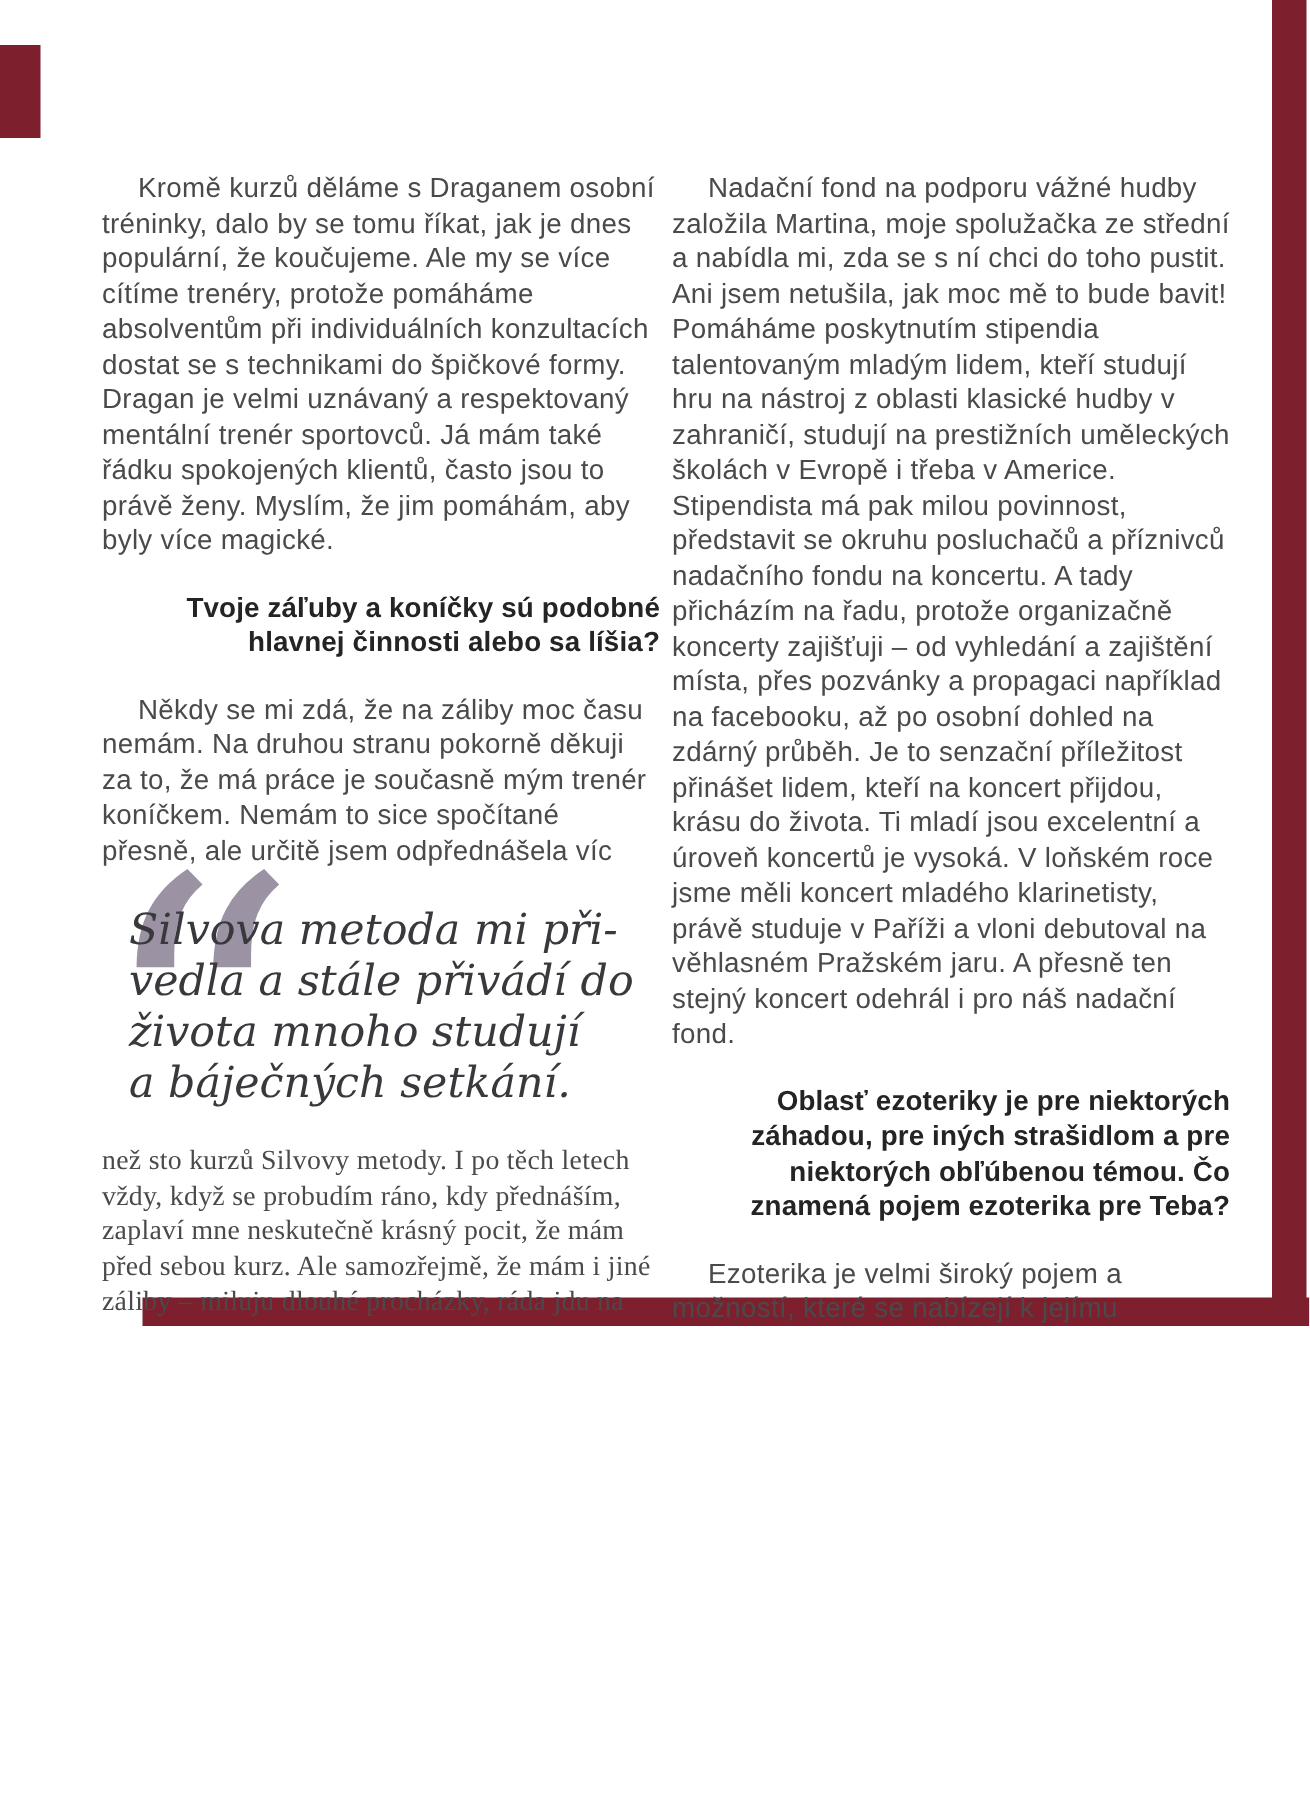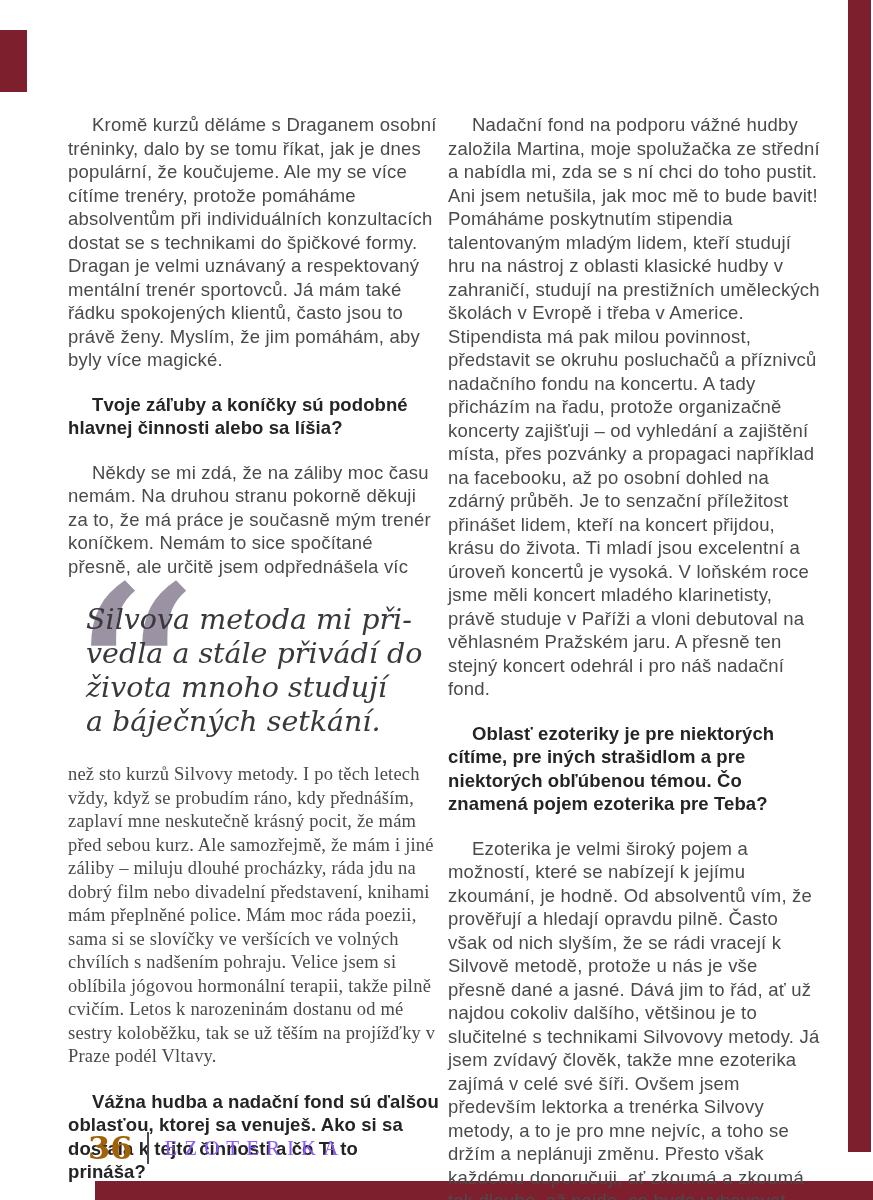--- a/index.html
+++ b/index.html
@@ -1,18 +1,18 @@
 <!DOCTYPE html>
 <html><head>
 <meta charset="utf-8">
 <style>
   html,body{margin:0;padding:0;background:#ffffff;}
   .page{
     position:relative;
-    width:873px;height:1200px;
+    width:873px;height:884px;
     background:#ffffff;
     overflow:hidden;
     font-family:"Liberation Sans",sans-serif;
   }
   
   .mark{position:absolute;background:#7e1f2e;}
   .mark-topleft{left:0;top:30px;width:27px;height:62px;}
   .mark-right{right:2px;top:0;width:23px;height:1152px;}
   .mark-bottom{left:95px;right:0;bottom:0;height:19px;}
 
@@ -29,20 +29,21 @@
 
   .col p{margin:0 0 21px 0;}
   .col p.indent{text-indent:24px;}
   .col p.noindent{text-indent:0;font-family:Liberation Serif, serif;}
   .question{
     margin:24px 0 22px 0;
     font-weight:700;
     color:#242426;
     text-indent:24px;
     letter-spacing:0.1px;
+    text-align:right;
   }
 
   .pullquote{
     position:relative;
     margin:18px 0 20px 18px;
     padding-top:4px;
     min-height:140px;
   }
   .quote-glyph{
     position:absolute;
@@ -111,21 +112,21 @@
 života mnoho studují
 a báječných setkání.</div>
     </div>
 
     <p class="noindent">než sto kurzů Silvovy metody. I po těch letech vždy, když se probudím ráno, kdy přednáším, zaplaví mne neskutečně krásný pocit, že mám před sebou kurz. Ale samozřejmě, že mám i jiné záliby – miluju dlouhé procházky, ráda jdu na dobrý film nebo divadelní představení, knihami mám přeplněné police. Mám moc ráda poezii, sama si se slovíčky ve veršících ve volných chvílích s nadšením pohraju. Velice jsem si oblíbila jógovou hormonální terapii, takže pilně cvičím. Letos k narozeninám dostanu od mé sestry koloběžku, tak se už těším na projížďky v Praze podél Vltavy.</p>
     <p class="question">Vážna hudba a nadační fond sú ďalšou oblasťou, ktorej sa venuješ. Ako si sa dostala k tejto činnosti a čo Ti to prináša?</p>
   </div>
 
   <div class="col col-right">
     <p class="indent">Nadační fond na podporu vážné hudby založila Martina, moje spolužačka ze střední a nabídla mi, zda se s ní chci do toho pustit. Ani jsem netušila, jak moc mě to bude bavit! Pomáháme poskytnutím stipendia talentovaným mladým lidem, kteří studují hru na nástroj z oblasti klasické hudby v zahraničí, studují na prestižních uměleckých školách v Evropě i třeba v Americe. Stipendista má pak milou povinnost, představit se okruhu posluchačů a příznivců nadačního fondu na koncertu. A tady přicházím na řadu, protože organizačně koncerty zajišťuji – od vyhledání a zajištění místa, přes pozvánky a propagaci například na facebooku, až po osobní dohled na zdárný průběh. Je to senzační příležitost přinášet lidem, kteří na koncert přijdou, krásu do života. Ti mladí jsou excelentní a úroveň koncertů je vysoká. V loňském roce jsme měli koncert mladého klarinetisty, právě studuje v Paříži a vloni debutoval na věhlasném Pražském jaru. A přesně ten stejný koncert odehrál i pro náš nadační fond.</p>
-    <p class="question">Oblasť ezoteriky je pre niektorých cítíme, pre iných strašidlom a pre niektorých obľúbenou témou. Čo znamená pojem ezoterika pre Teba?</p>
+    <p class="question">Oblasť ezoteriky je pre niektorých záhadou, pre iných strašidlom a pre niektorých obľúbenou témou. Čo znamená pojem ezoterika pre Teba?</p>
     <p class="indent">Ezoterika je velmi široký pojem a možností, které se nabízejí k jejímu zkoumání, je hodně. Od absolventů vím, že prověřují a hledají opravdu pilně. Často však od nich slyším, že se rádi vracejí k Silvově metodě, protože u nás je vše přesně dané a jasné. Dává jim to řád, ať už najdou cokoliv dalšího, většinou je to slučitelné s technikami Silvovovy metody. Já jsem zvídavý člověk, takže mne ezoterika zajímá v celé své šíři. Ovšem jsem především lektorka a trenérka Silvovy metody, a to je pro mne nejvíc, a toho se držím a neplánuji změnu. Přesto však každému doporučuji, ať zkoumá a zkoumá tak dlouho, až najde, co bude vyhovovat právě jemu.</p>
   </div>
 
   <div class="footer">
     <span class="page-num">36</span>
     <span class="footer-divider"></span>
     <span class="section-name">EZOTERIKA</span>
   </div>
 
 </div>

